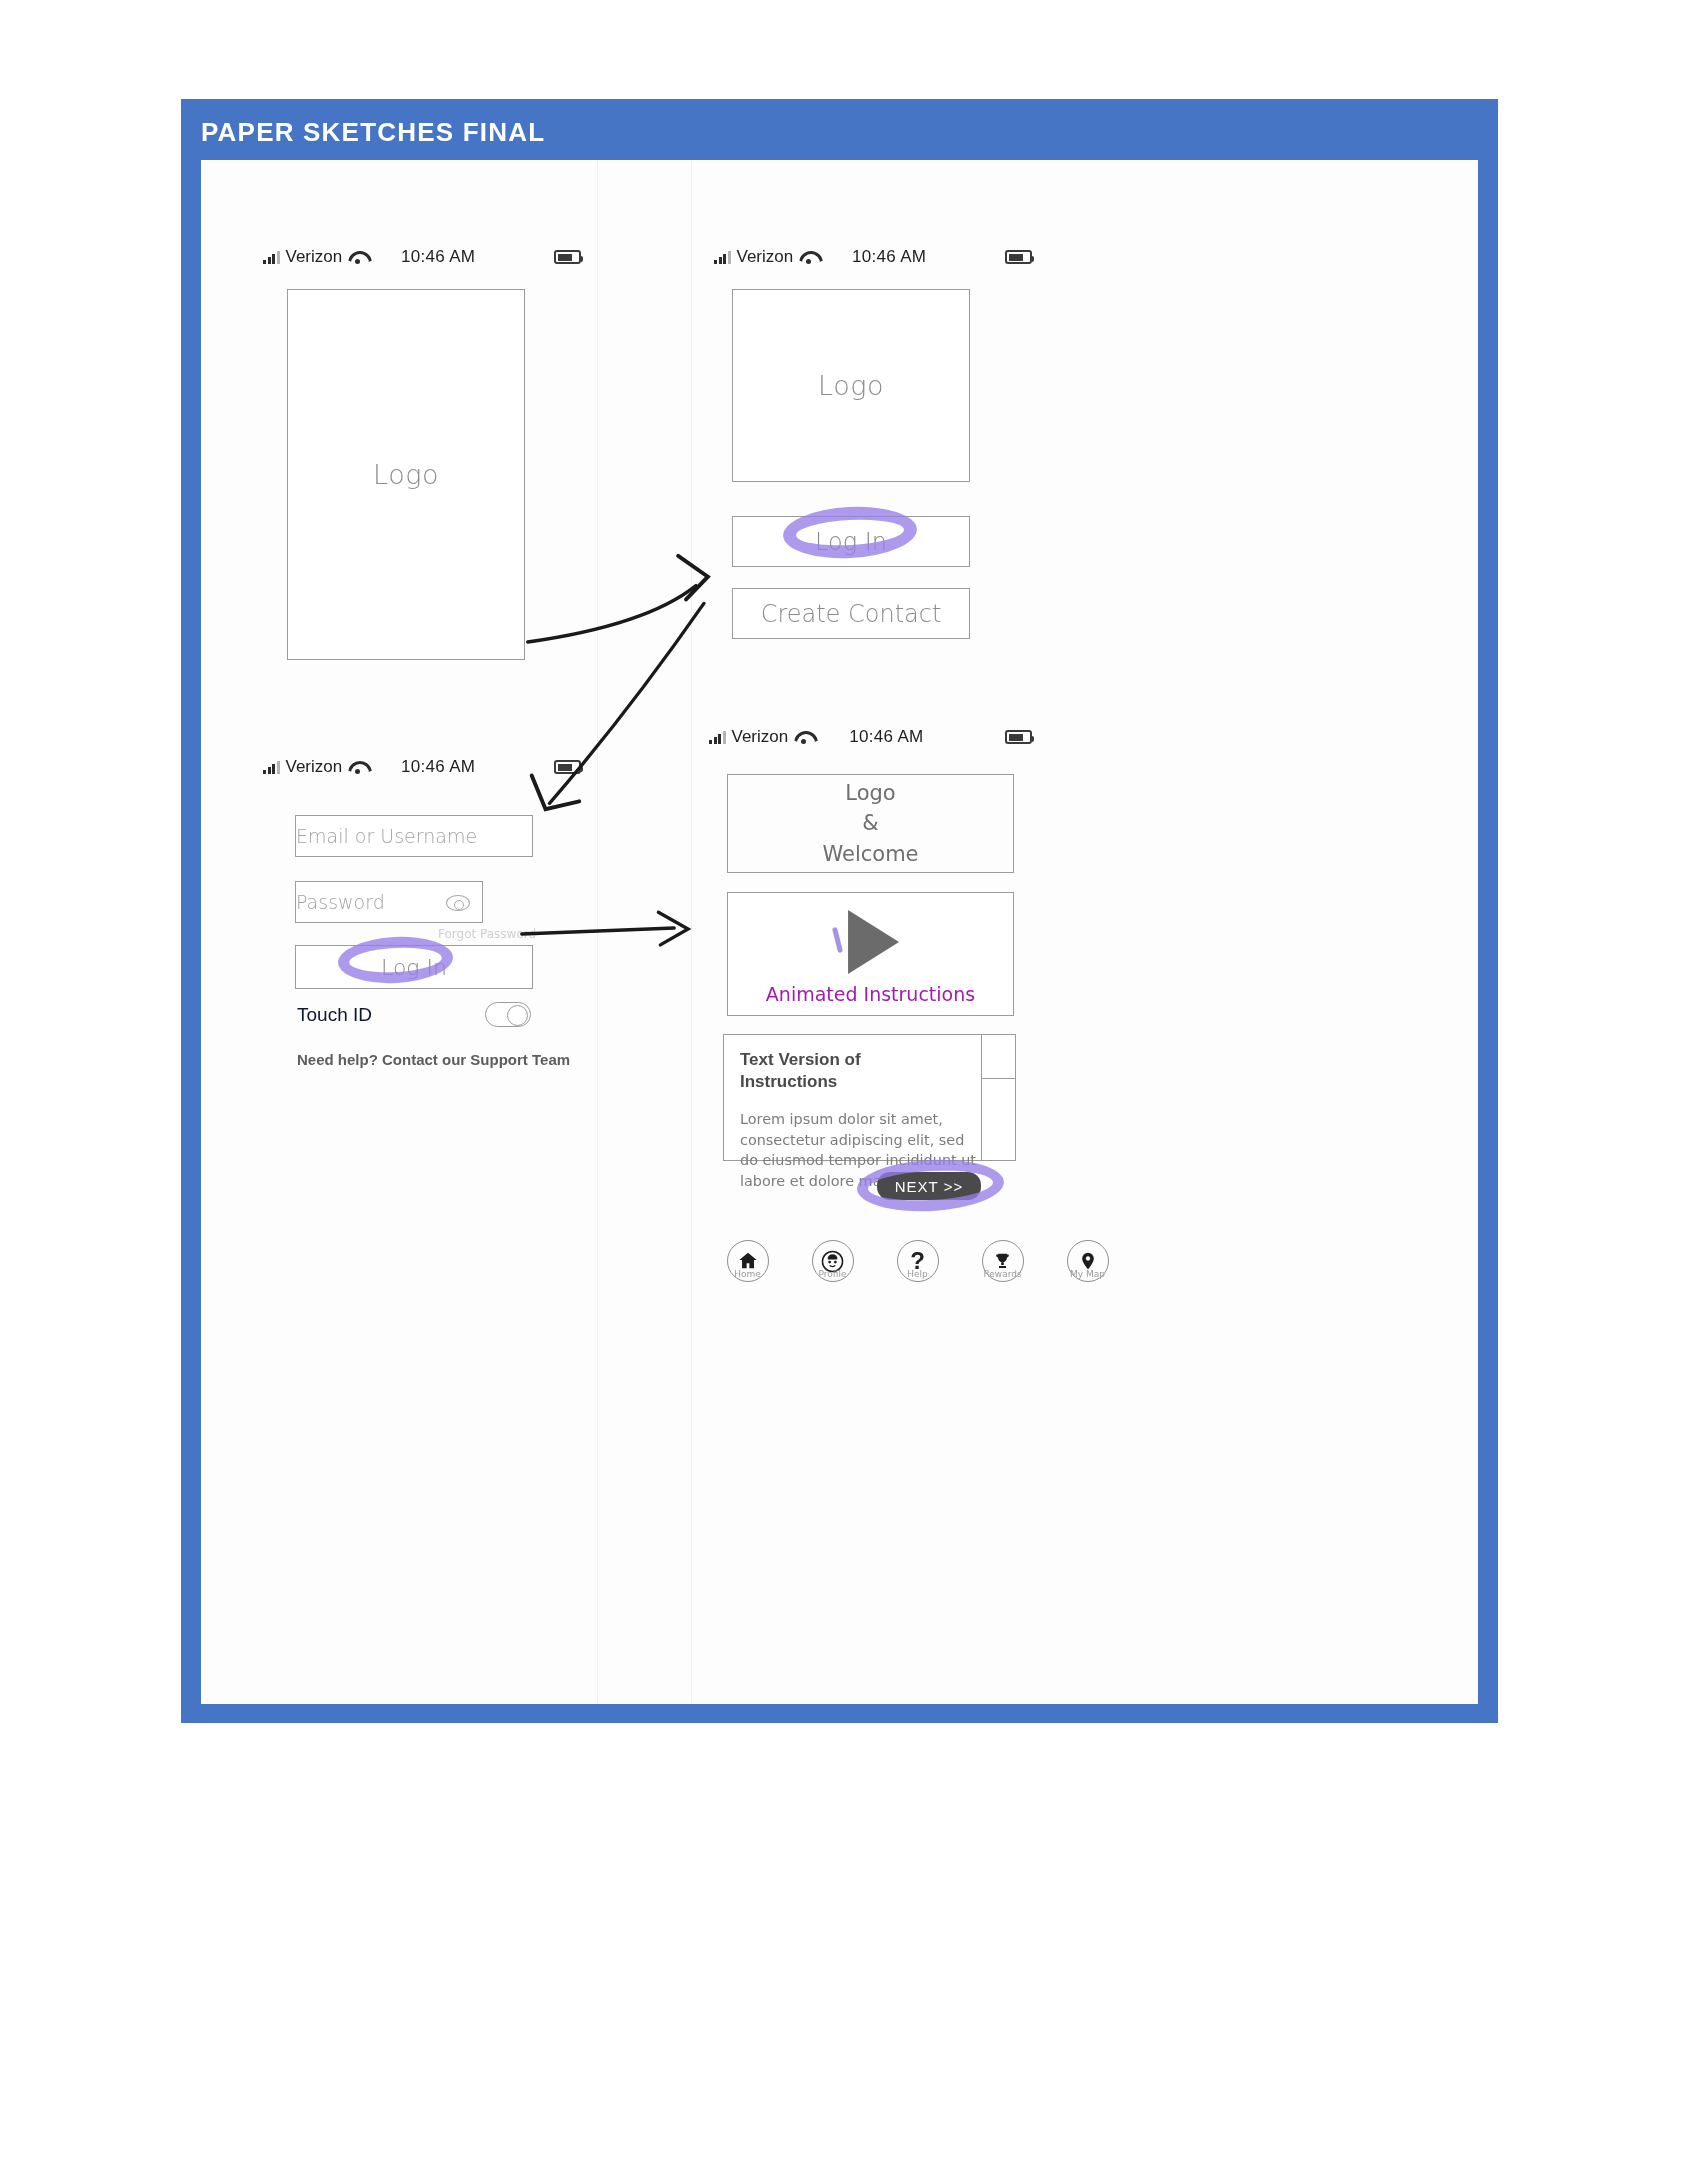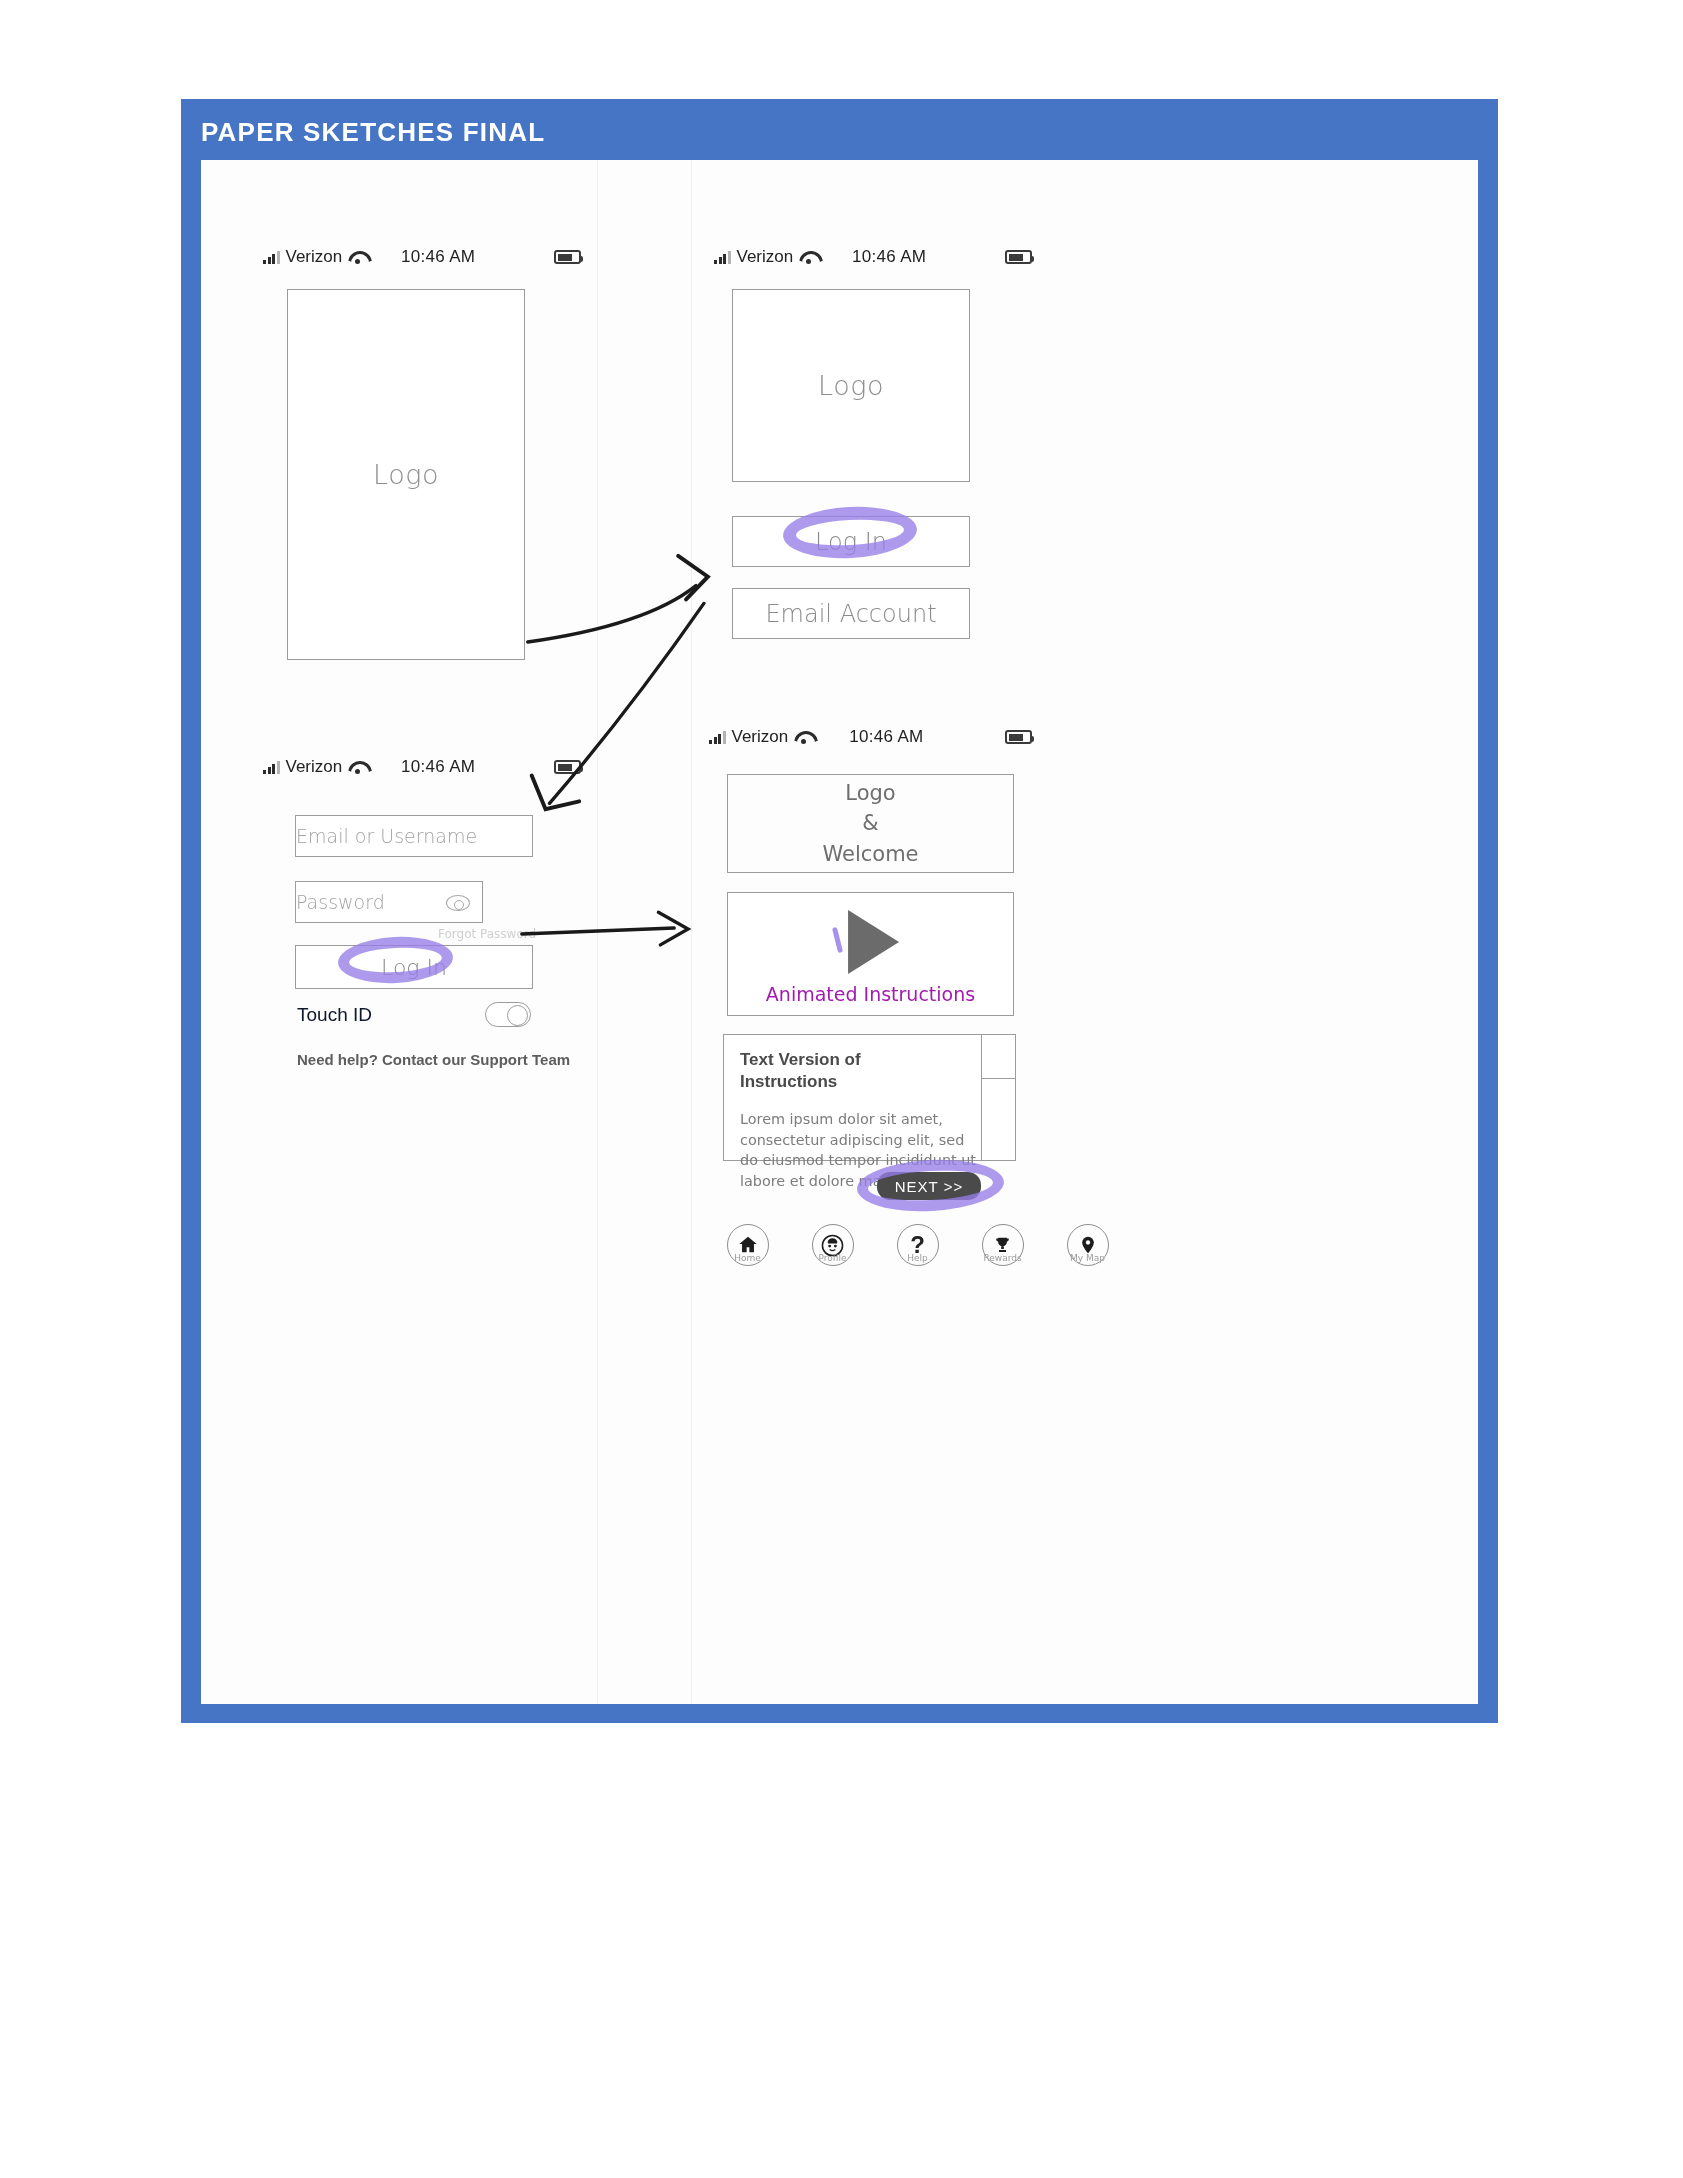--- a/index.html
+++ b/index.html
@@ -180,21 +180,21 @@
   .next-btn {
     position: absolute;
     background: #4a4a4a;
     color: #ffffff;
     border-radius: 13px;
     display: flex; align-items: center; justify-content: center;
     font-size: 15px; letter-spacing: 1px;
     font-family: "Liberation Sans", sans-serif;
   }
 
-  .navbar { position: absolute; display: flex; }
+  .navbar { position: absolute; display: flex; margin-top: 16px; }
   .nav-item {
     width: 59px; display: flex; flex-direction: column;
     align-items: center; margin-right: 26px;
   }
   .nav-circle {
     width: 42px; height: 42px; border-radius: 50%;
     border: 1.5px solid #8e8e8e;
     display: flex; align-items: center; justify-content: center;
     color: #222;
   }
@@ -296,21 +296,21 @@
 
       <div class="sbox" style="left:26px; top:45px; width:238px; height:193px;">
         <span class="logo-label">Logo</span>
       </div>
 
       <div class="sbox" style="left:26px; top:272px; width:238px; height:51px; font-size:24px;">
         <span>Log In</span>
       </div>
 
       <div class="sbox" style="left:26px; top:344px; width:238px; height:51px; font-size:24px;">
-        <span>Email Account</span>
+        <span>Create Contact</span>
       </div>
 
       <div class="hl-circle" style="left:77px; top:263px; width:134px; height:51px;"></div>
     </div>
 
     <div class="phone" style="left:54px; top:594px; width:332px; height:416px;">
 
       <div class="statusbar">
         <div class="sb-left" style="margin-left:8px;">
           <span class="bars">

